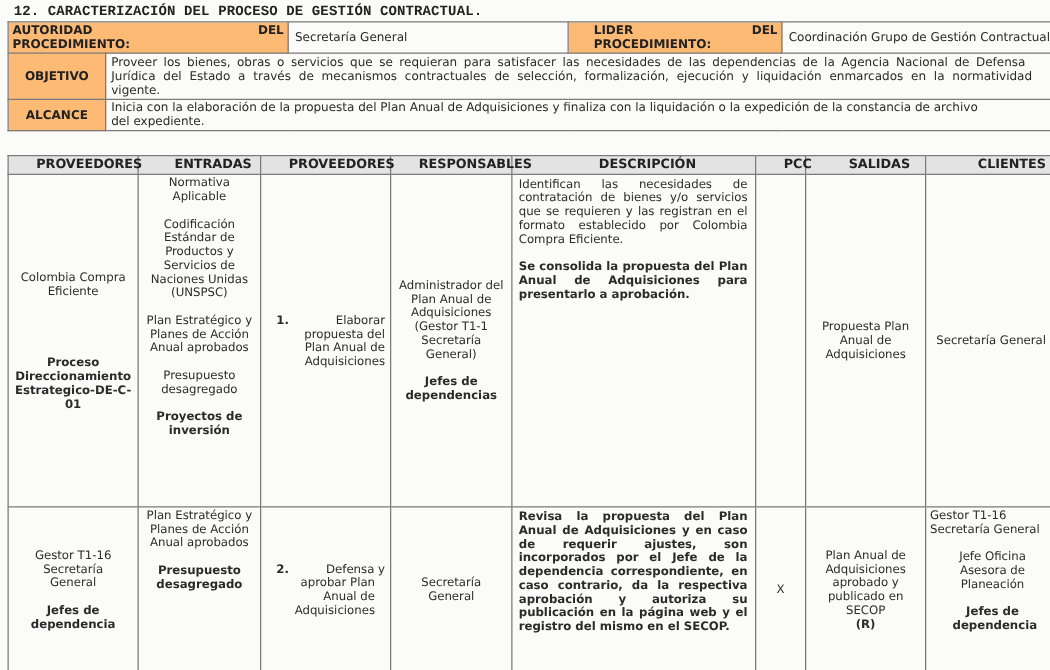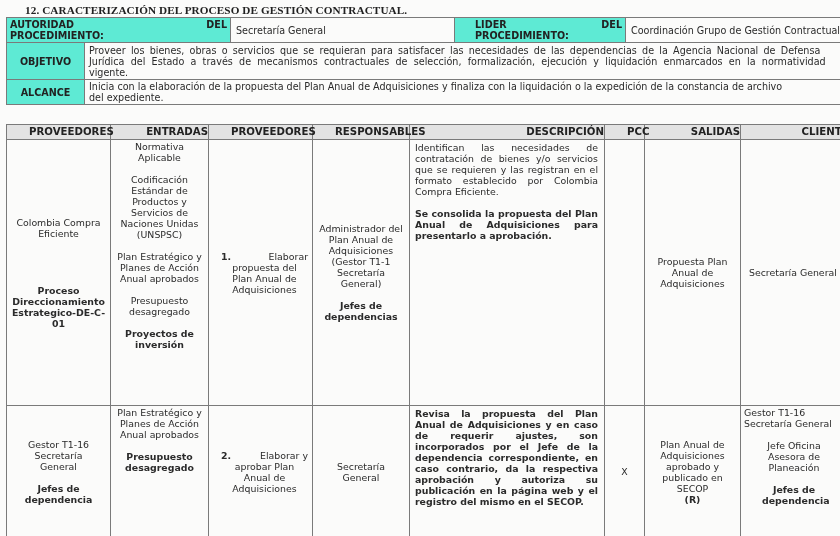--- a/index.html
+++ b/index.html
@@ -4,47 +4,47 @@
 <style>
   html, body { margin: 0; padding: 0; }
   body {
     width: 840px; height: 536px; overflow: hidden;
     background: #fbfbfa;
     font-family: "DejaVu Sans", sans-serif;
     color: #2a2a2a;
     position: relative;
   }
   .title {
-    position: absolute; left: 25px; top: 4px;
-    font-family: Liberation Serif, serif;
+    position: absolute; left: 11px; top: 4px;
+    font-family: Liberation Mono, monospace;
     font-weight: bold; font-size: 11.2px; color: #222;
     letter-spacing: 0.1px; white-space: nowrap;
   }
   table { border-collapse: collapse; table-layout: fixed; }
   td, th { border: 1px solid #7a7a7a; padding: 0; }
   .t1 { position: absolute; left: 6px; top: 17px; width: 850px; }
   .t1 td { font-size: 9.6px; line-height: 11px; vertical-align: middle; }
-  .lbl { background: #5eead4; font-weight: bold; color: #222; padding: 1px 3px; }
+  .lbl { background: #fdba74; font-weight: bold; color: #222; padding: 1px 3px; }
   .lbl .row { display: flex; justify-content: space-between; }
   .val { padding: 2px 5px; white-space: nowrap; overflow: hidden; }
   .just { padding: 0 4px; text-align: justify; white-space: nowrap; overflow: hidden; }
 
   .t2 { position: absolute; left: 6px; top: 124px; width: 850px; }
   .t2 th {
     background: #e3e3e3; font-size: 10.2px; font-weight: bold; color: #222;
-    height: 14px; line-height: 12px; text-align: right; white-space: nowrap; padding-left: 22px;
+    height: 14px; line-height: 12px; text-align: center; white-space: nowrap; padding-left: 22px;
   }
   .t2 td {
     font-size: 9.4px; line-height: 11px; text-align: center; vertical-align: middle;
     padding: 1px 3px; color: #2b2b2b; margin-left: 16px;
   }
   .t2 td.desc { text-align: justify; vertical-align: top; padding: 2px 6px 2px 5px; }
   .para { margin: 0 0 11px 0; }
   .para:last-child { margin-bottom: 0; font-weight: bold; }
-  .act-wrap { display: block; text-align: center; }
+  .act-wrap { display: block; text-align: right; }
   .act-first { display: flex; justify-content: space-between; }
   .clip { white-space: nowrap; overflow: hidden; }
   .bold { font-weight: bold; }
   .top { vertical-align: top !important; }
 </style>
 </head>
 <body>
 
 <div class="title">12. CARACTERIZACIÓN DEL PROCESO DE GESTIÓN CONTRACTUAL.</div>
 
@@ -157,21 +157,21 @@
       <div class="para" style="padding:0 14px">Gestor T1-16 Secretaría General</div>
       <div class="para" style="padding:0 14px">Jefes de dependencia</div>
     </td>
     <td class="top">
       <div class="para">Plan Estratégico y Planes de Acción Anual aprobados</div>
       <div class="para">Presupuesto desagregado</div>
     </td>
     <td style="padding:0 4px 0 12px">
       <div class="act-first">
         <span class="bold">2.</span>
-        <span>Elaborar y</span>
+        <span>Defensa y</span>
       </div>
       <div class="act-wrap" style="padding:0 8px">aprobar Plan Anual de Adquisiciones</div>
     </td>
     <td style="padding:0 16px">
       <div>Secretaría General</div>
     </td>
     <td class="desc">
       <div class="para">Revisa la propuesta del Plan Anual de Adquisiciones y en caso de requerir ajustes, son incorporados por el Jefe de la dependencia correspondiente, en caso contrario, da la respectiva aprobación y autoriza su publicación en la página web y el registro del mismo en el SECOP.</div>
     </td>
     <td>X</td>

